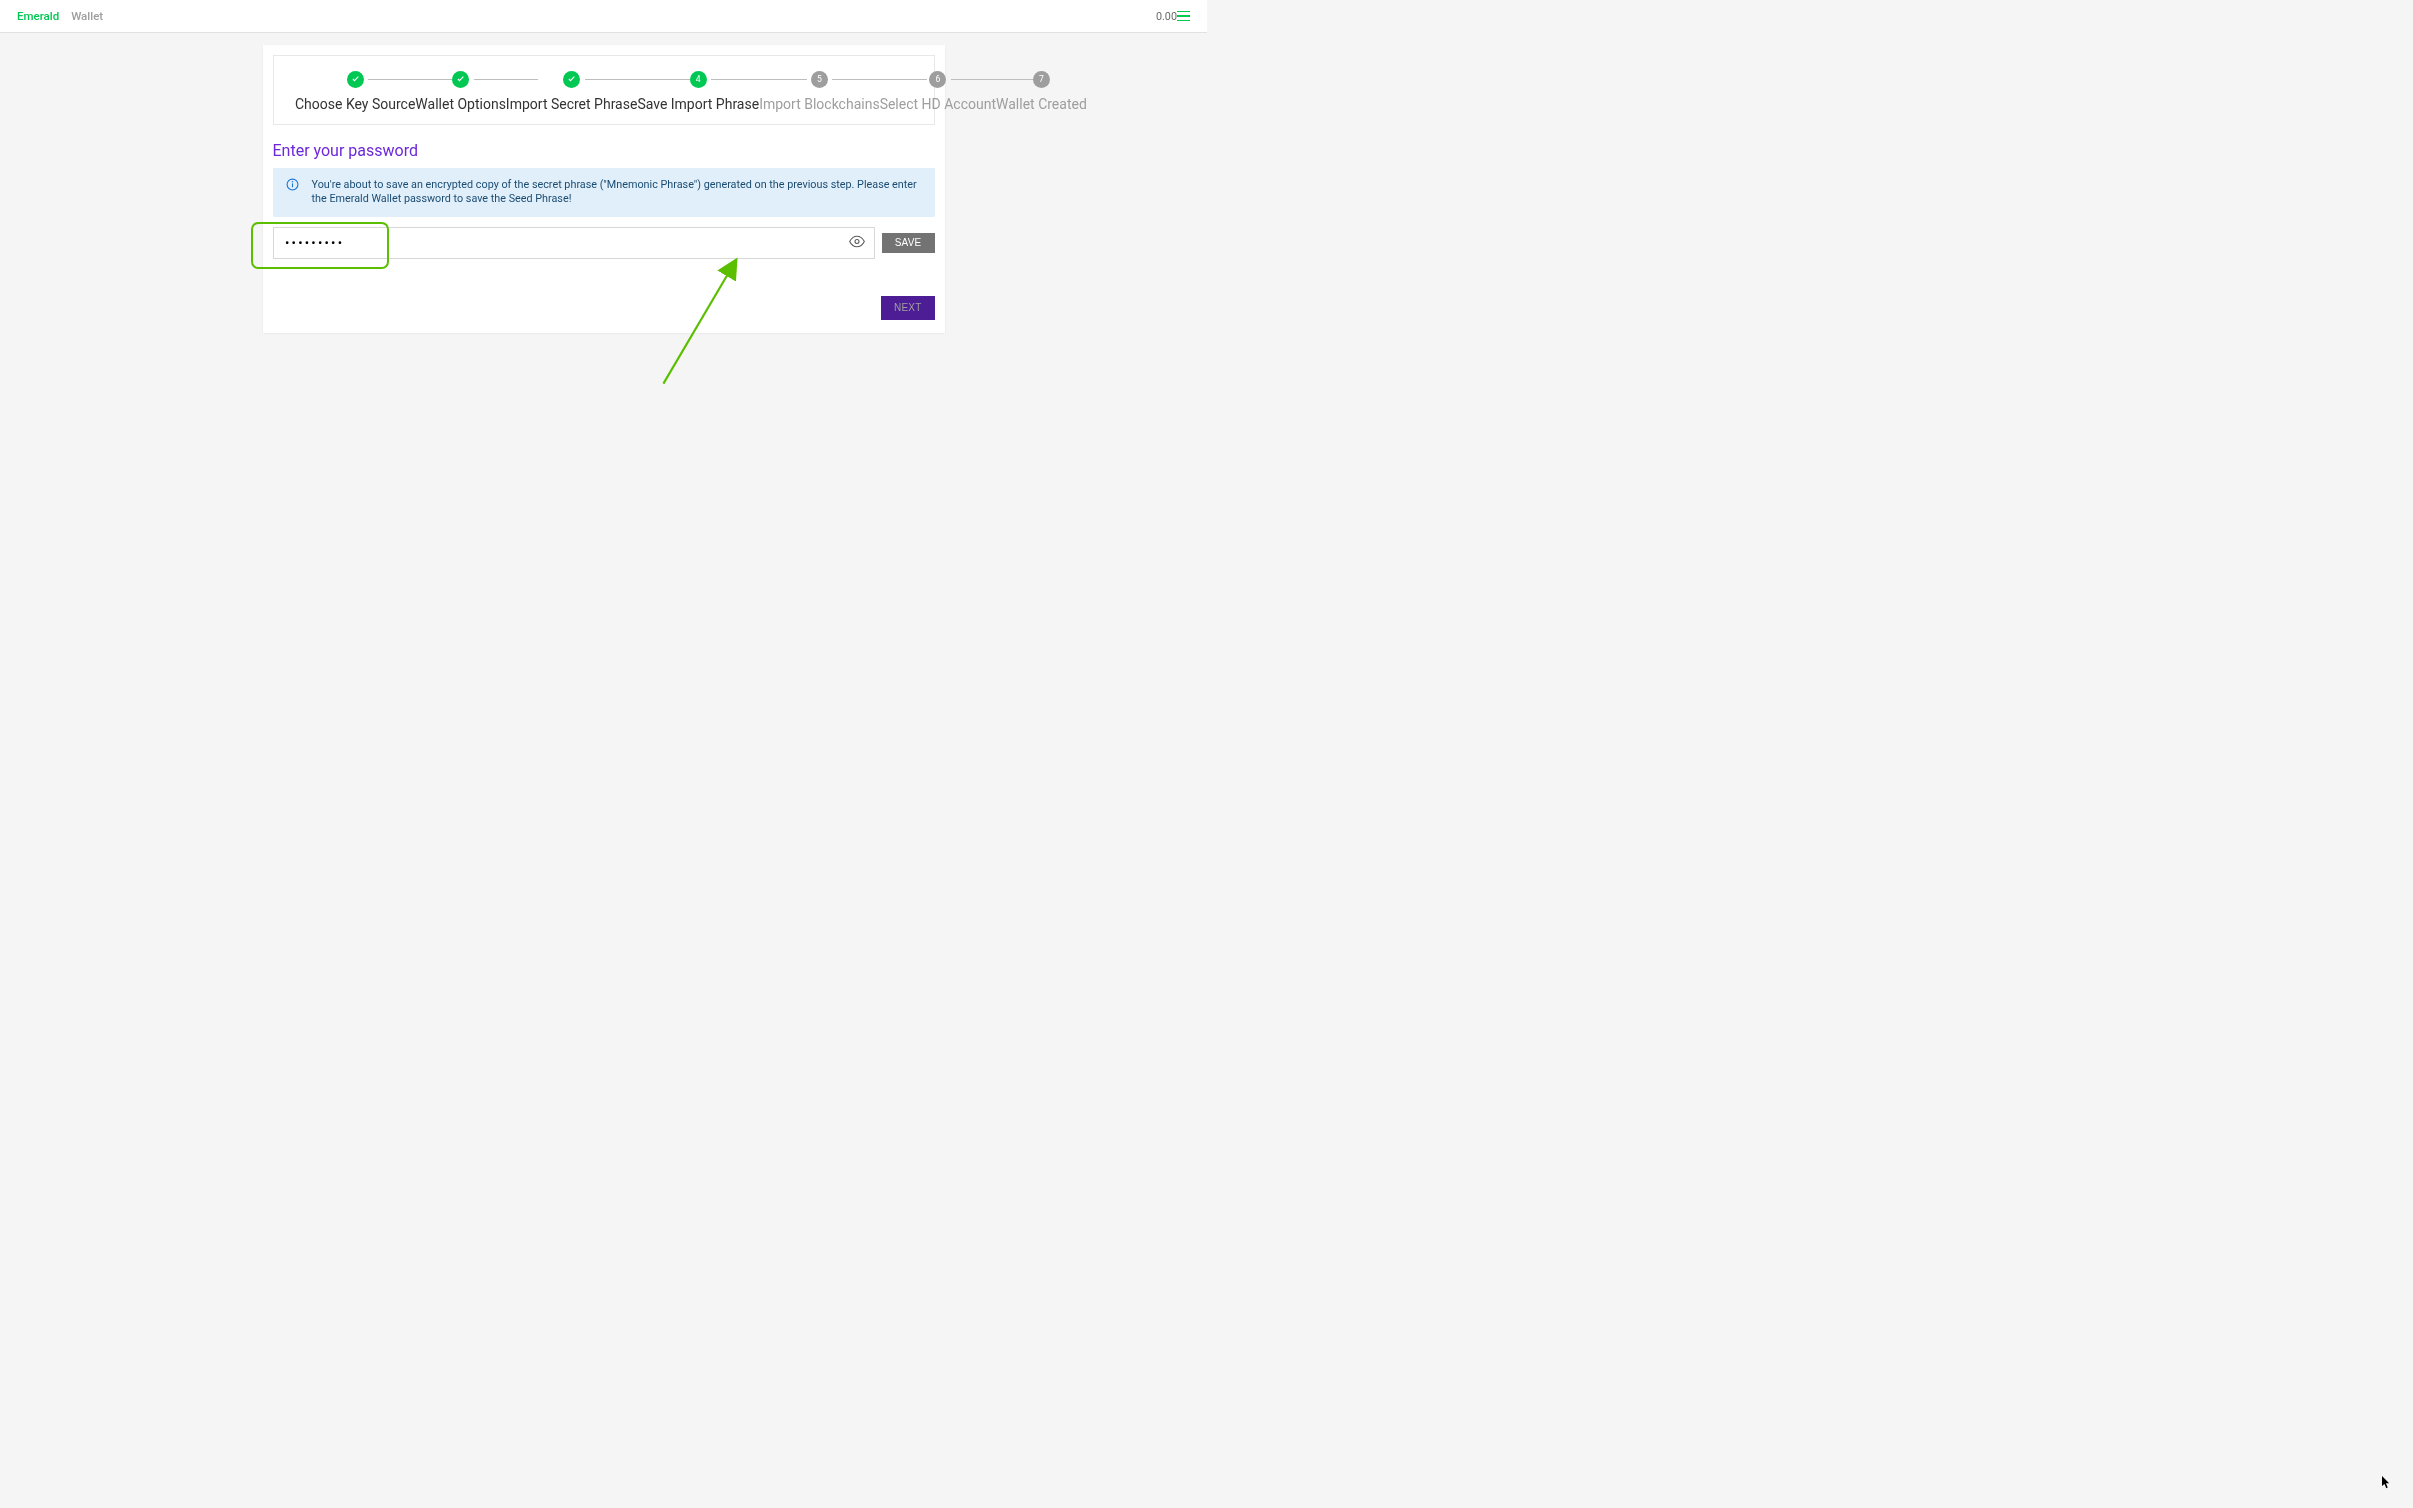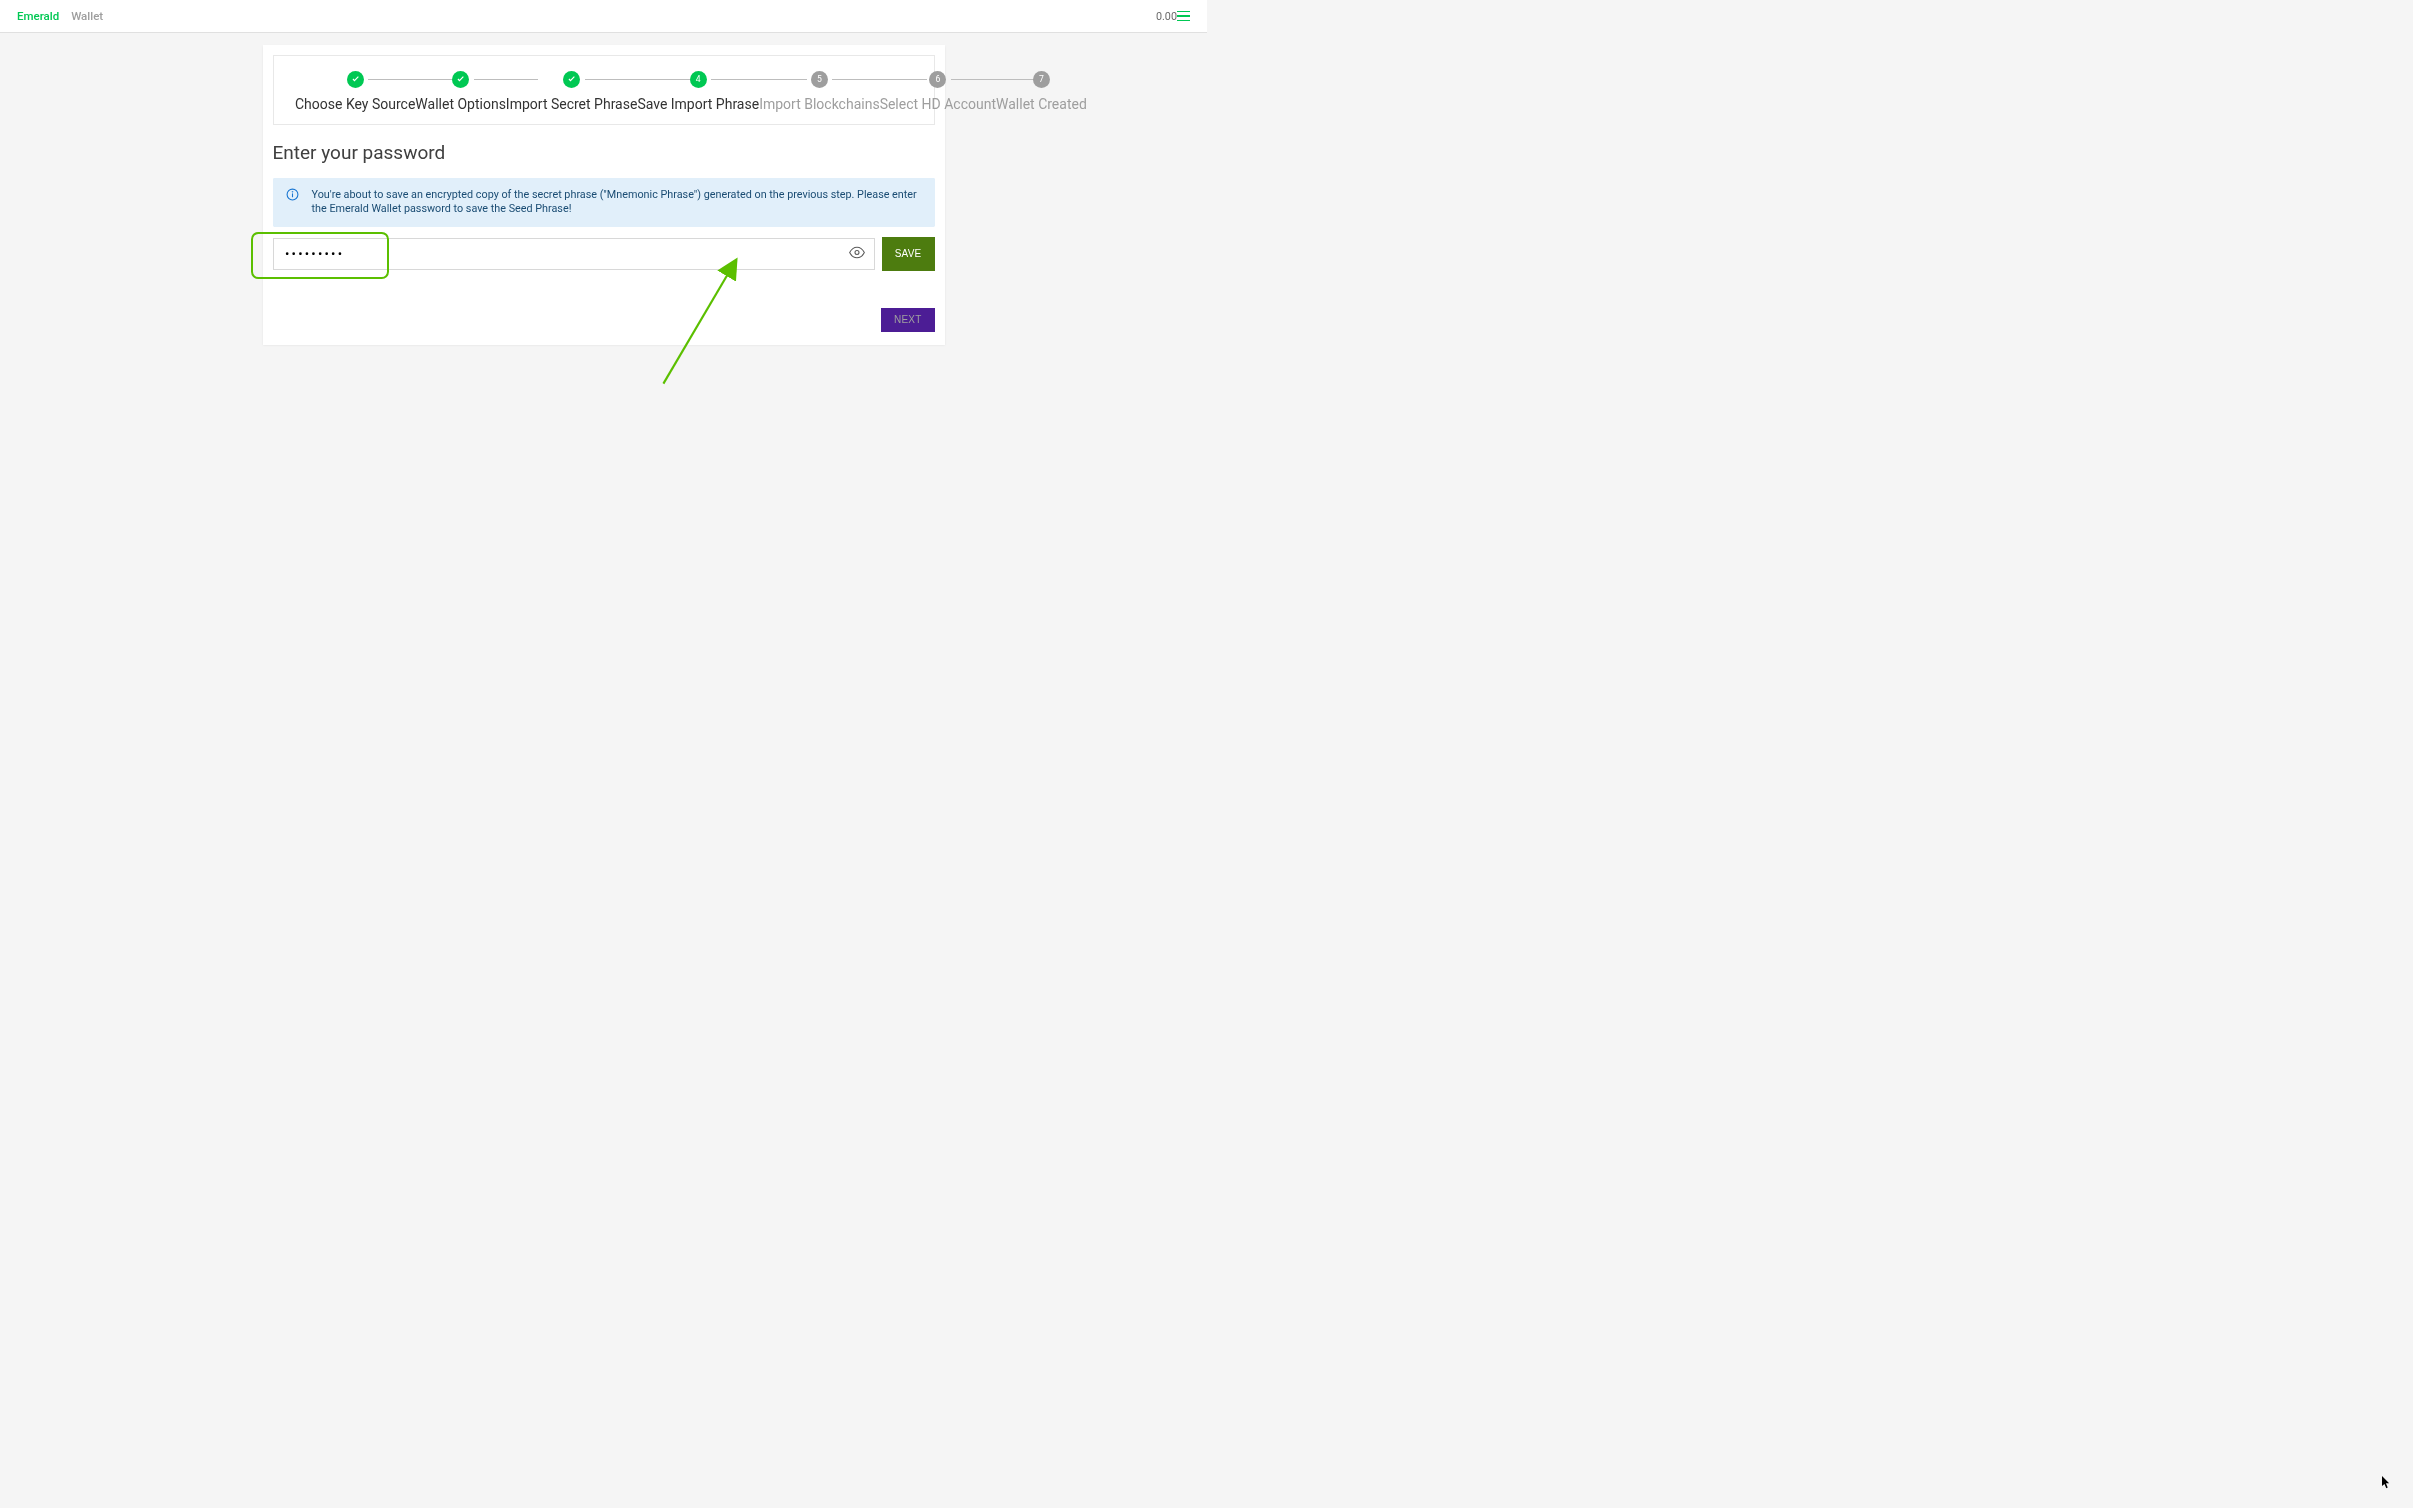--- a/index.html
+++ b/index.html
@@ -122,24 +122,24 @@
       height: 0.7px;
       background: #bdbdbd;
       left: calc(50% + 13px);
       right: calc(-50% + 13px);
       z-index: 1;
     }
     .content {
       padding: 18.7px 10px 13px;
     }
     .page-title {
-      font-size: 19px;
+      font-size: 16px;
       font-weight: 400;
-      color: #404040;
-      margin-bottom: 14px;
+      color: #6d28d9;
+      margin-bottom: 8px;
       margin-top: 7.2px;
     }
     .info-banner {
       background: #e1effa;
       padding: 10px 13px;
       display: flex;
       align-items: flex-start;
       gap: 13px;
       border-radius: 1.4px;
       margin-bottom: 10px;
@@ -175,24 +175,24 @@
     }
     .eye-icon {
       position: absolute;
       right: 10px;
       top: 50%;
       transform: translateY(-50%);
       cursor: pointer;
       color: #5a5a5a;
     }
     .save-button {
-      background: #4d7c0f;
+      background: #737373;
       color: #fff;
       border: none;
-      height: 34px;
+      height: 20px;
       padding: 0 13px;
       font-size: 10px;
       font-weight: 500;
       cursor: pointer;
       letter-spacing: 0.2px;
     }
     .highlight-box {
       position: absolute;
       left: -21.5px;
       top: -5px;

